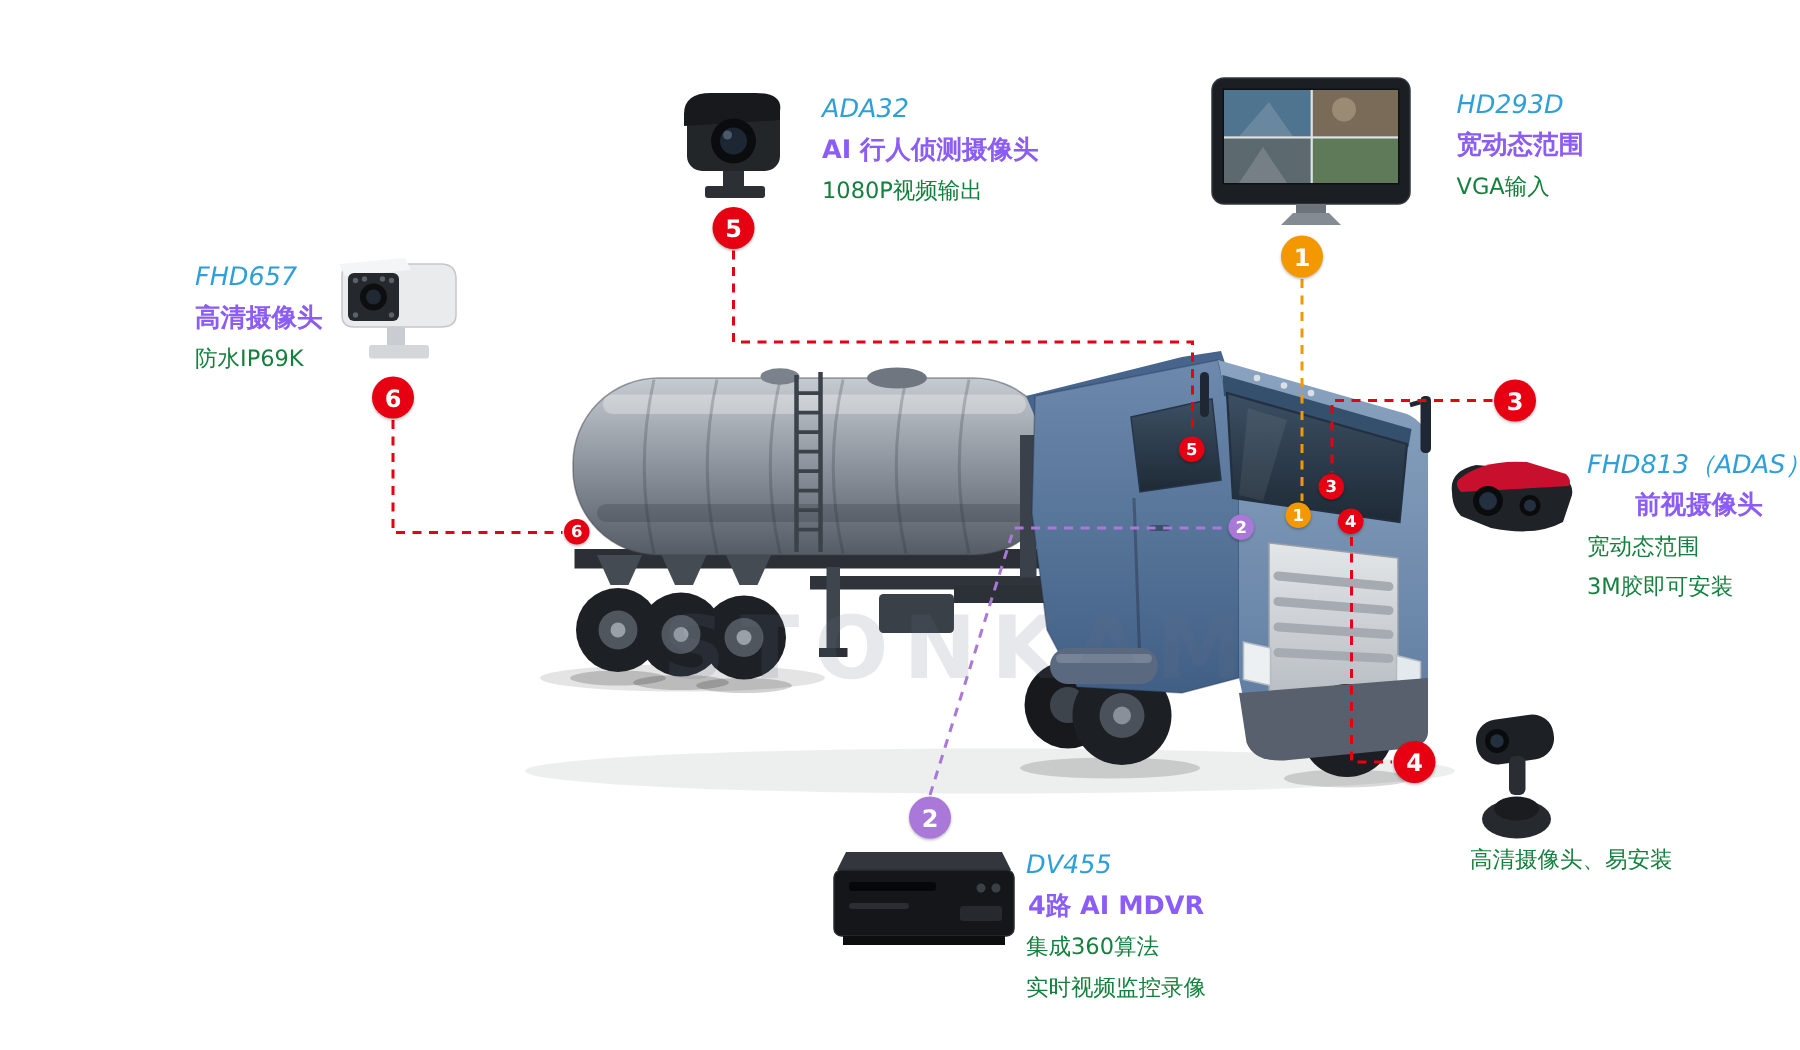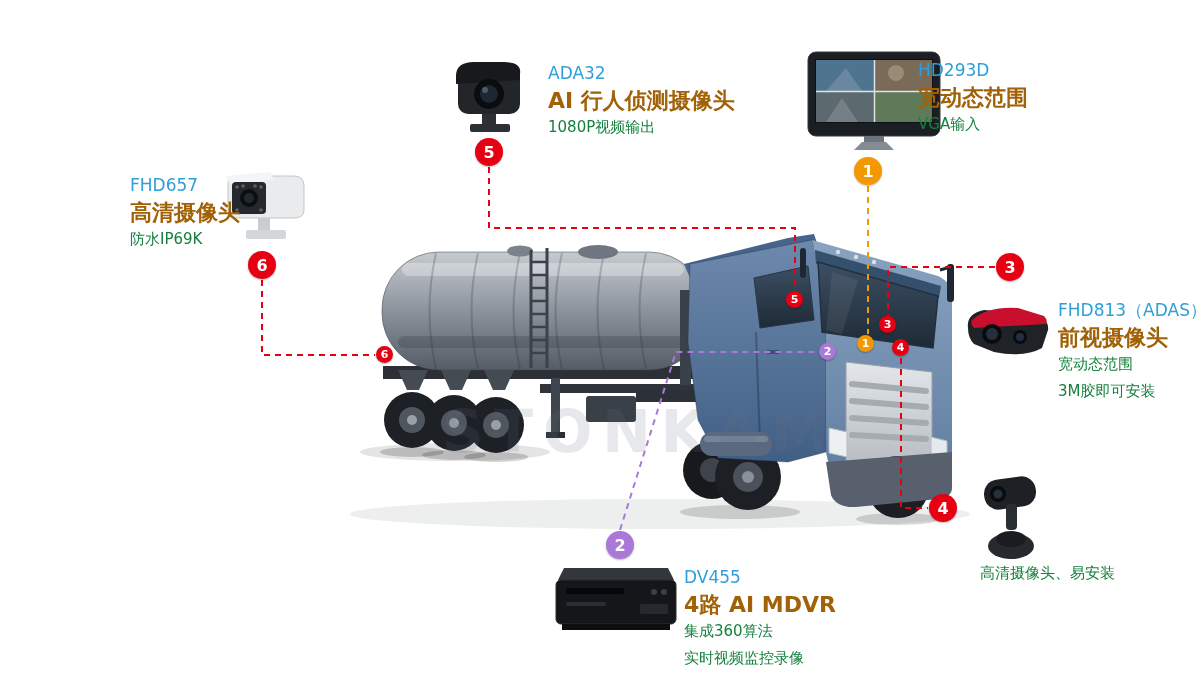--- a/index.html
+++ b/index.html
@@ -2,22 +2,22 @@
 <html><head>
 <meta charset="utf-8">
 <style>
   * { margin:0; padding:0; box-sizing:border-box; }
   html,body { width:1200px; height:700px; background:#fff; overflow:hidden;
               font-family:"DejaVu Sans","Liberation Sans",sans-serif; }
   .stage { position:relative; width:1200px; height:700px; background:#ffffff; }
   .layer { position:absolute; left:0; top:0; }
   .device-img { position:absolute; }
   .label-block { position:absolute; line-height:27px; white-space:nowrap; }
-  .model { color:#2e9fd8; font-size:17px; }
-  .title { color:#a16207; font-weight:bold; font-size:22px; }
+  .model { color:#2e9fd8; font-size:17px;font-style:italic; }
+  .title { color:#8b5cf6; font-weight:bold; font-size:17px;text-align:center; }
   .desc  { color:#15803d; font-size:15px; }
   .badge { position:absolute; border-radius:50%; color:#fff; font-weight:bold;
            display:flex; align-items:center; justify-content:center;
            box-shadow:0 1px 2px rgba(0,0,0,.28); }
   .badge.lg { width:28px; height:28px; font-size:16px; }
   .badge.sm { width:17px; height:17px; font-size:11px; }
   .red    { background:#e60012; }
   .orange { background:#f39800; }
   .purple { background:#a978d8; }
 </style>
@@ -225,21 +225,21 @@
       <rect x="8" y="24" width="120" height="44" rx="5" fill="#141619" stroke="#2a2e33"></rect>
       <rect x="18" y="32" width="58" height="6" rx="2" fill="#06070a"></rect>
       <rect x="18" y="46" width="40" height="4" rx="2" fill="#2a2e34"></rect>
       <circle cx="106" cy="36" r="3" fill="#3b4046"></circle>
         <circle cx="116" cy="36" r="3" fill="#3b4046"></circle>
       <rect x="92" y="48" width="28" height="10" rx="2" fill="#26292e"></rect>
       <rect x="14" y="68" width="108" height="6" fill="#0c0e10"></rect>
     </svg>
   </div>
 
-  <div class="label-block" style="left:918px;top:57px">
+  <div class="label-block" style="left:971px;top:57px">
     <div class="model">HD293D</div>
     <div class="title">宽动态范围</div>
     <div class="desc">VGA输入</div>
   </div>
 
   <div class="label-block" style="left:548px;top:60px">
     <div class="model">ADA32</div>
     <div class="title">AI 行人侦测摄像头</div>
     <div class="desc">1080P视频输出</div>
   </div>

